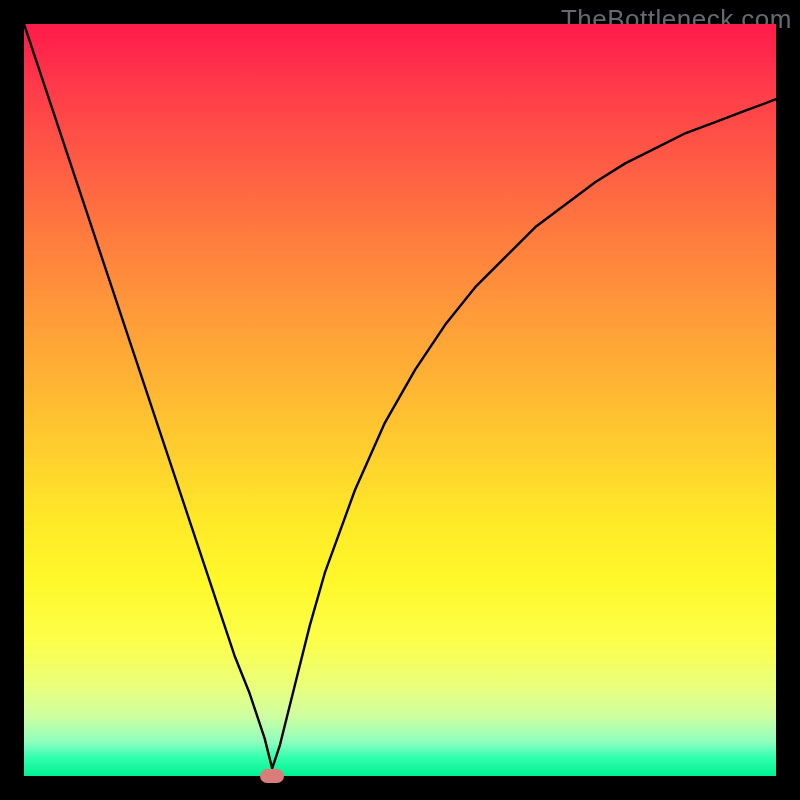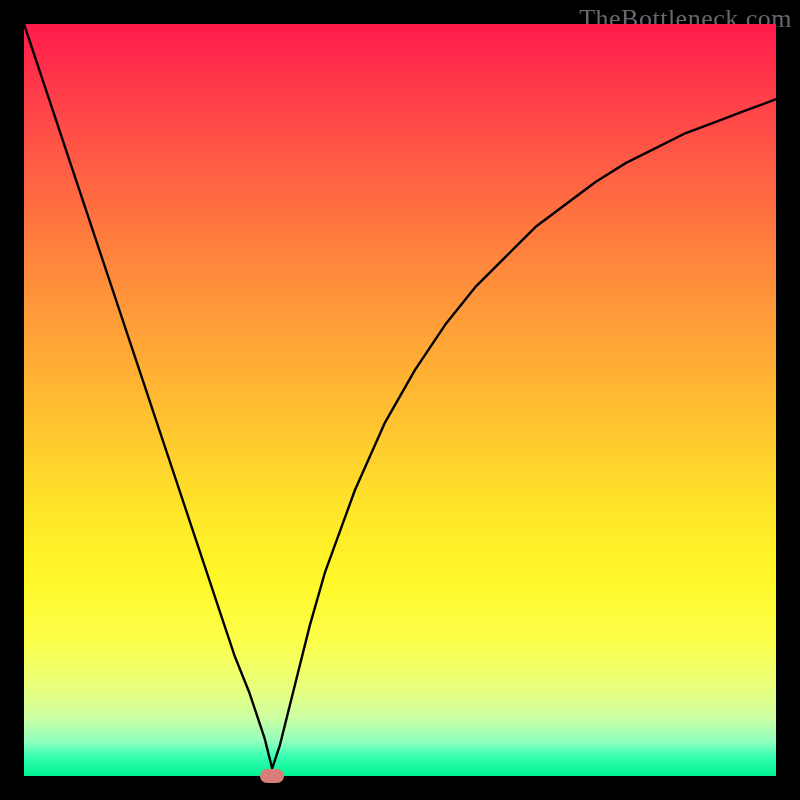--- a/index.html
+++ b/index.html
@@ -11,21 +11,20 @@
     overflow: hidden;
     font-family: Arial, Helvetica, sans-serif;
   }
   .frame {
     position: absolute;
     left: 0;
     top: 0;
     width: 800px;
     height: 735px;
     background: #000;
-    font-family: Liberation Serif, serif;
   }
   .plot {
     position: absolute;
     left: 24px;
     top: 24px;
     width: 752px;
     height: 752px;
     background: linear-gradient(to bottom,
       #ff1a4b 0%,
       #ff394a 8%,

